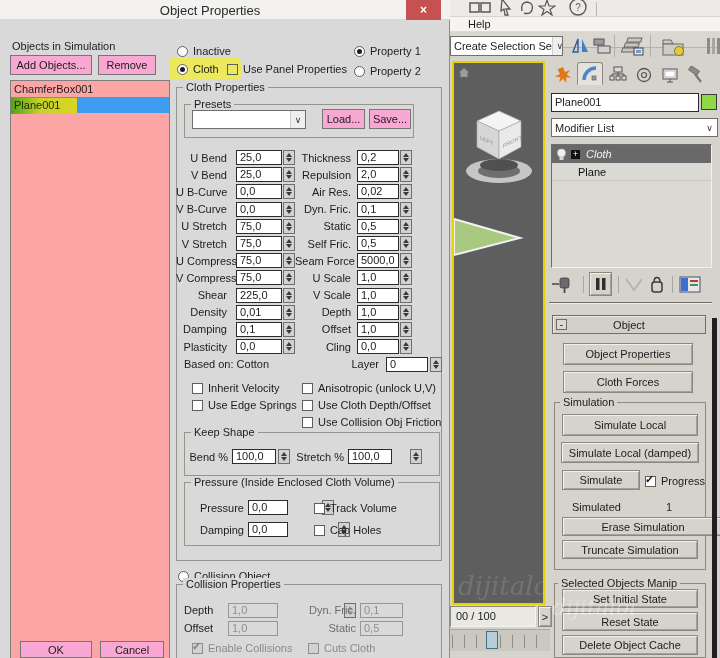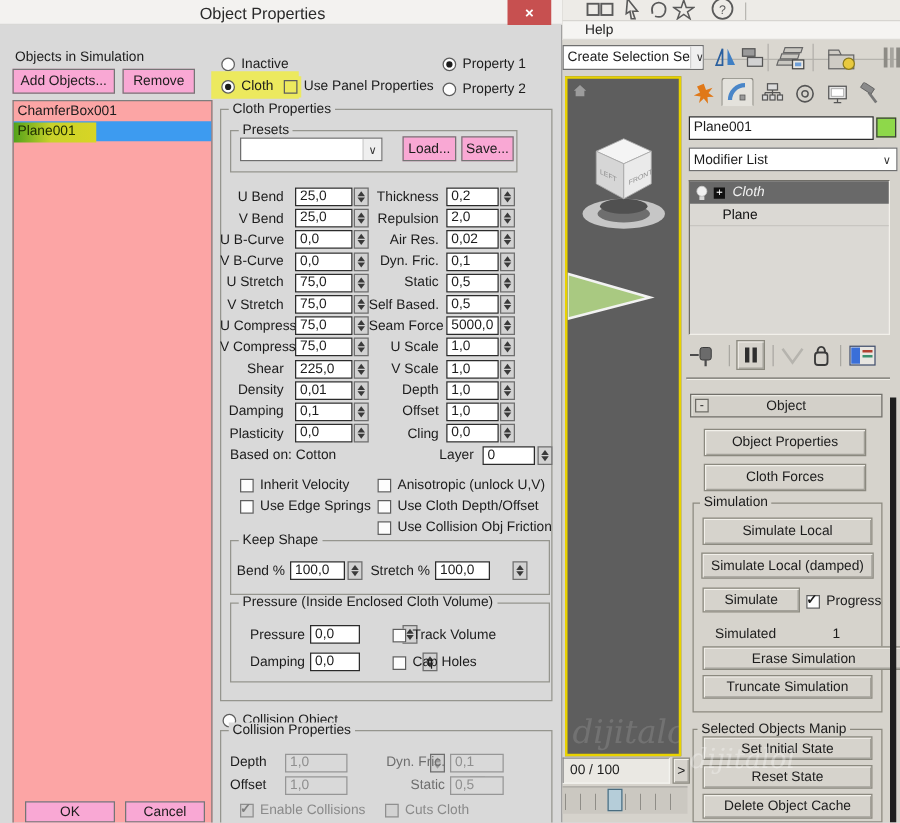--- a/index.html
+++ b/index.html
@@ -223,21 +223,21 @@
         </span>
   </div>
 
   <div class="prow">
     <span class="ll">V Stretch</span>
     <span class="fld lf">75,0</span>
     <span class="spin">
           <i class="u"></i>
           <i class="d"></i>
         </span>
-    <span class="rl">Self Based.</span>
+    <span class="rl">Self Fric.</span>
     <span class="fld rf">0,5</span>
     <span class="spin">
           <i class="u"></i>
           <i class="d"></i>
         </span>
   </div>
 
   <div class="prow">
     <span class="ll">U Compress</span>
     <span class="fld lf">75,0</span>

